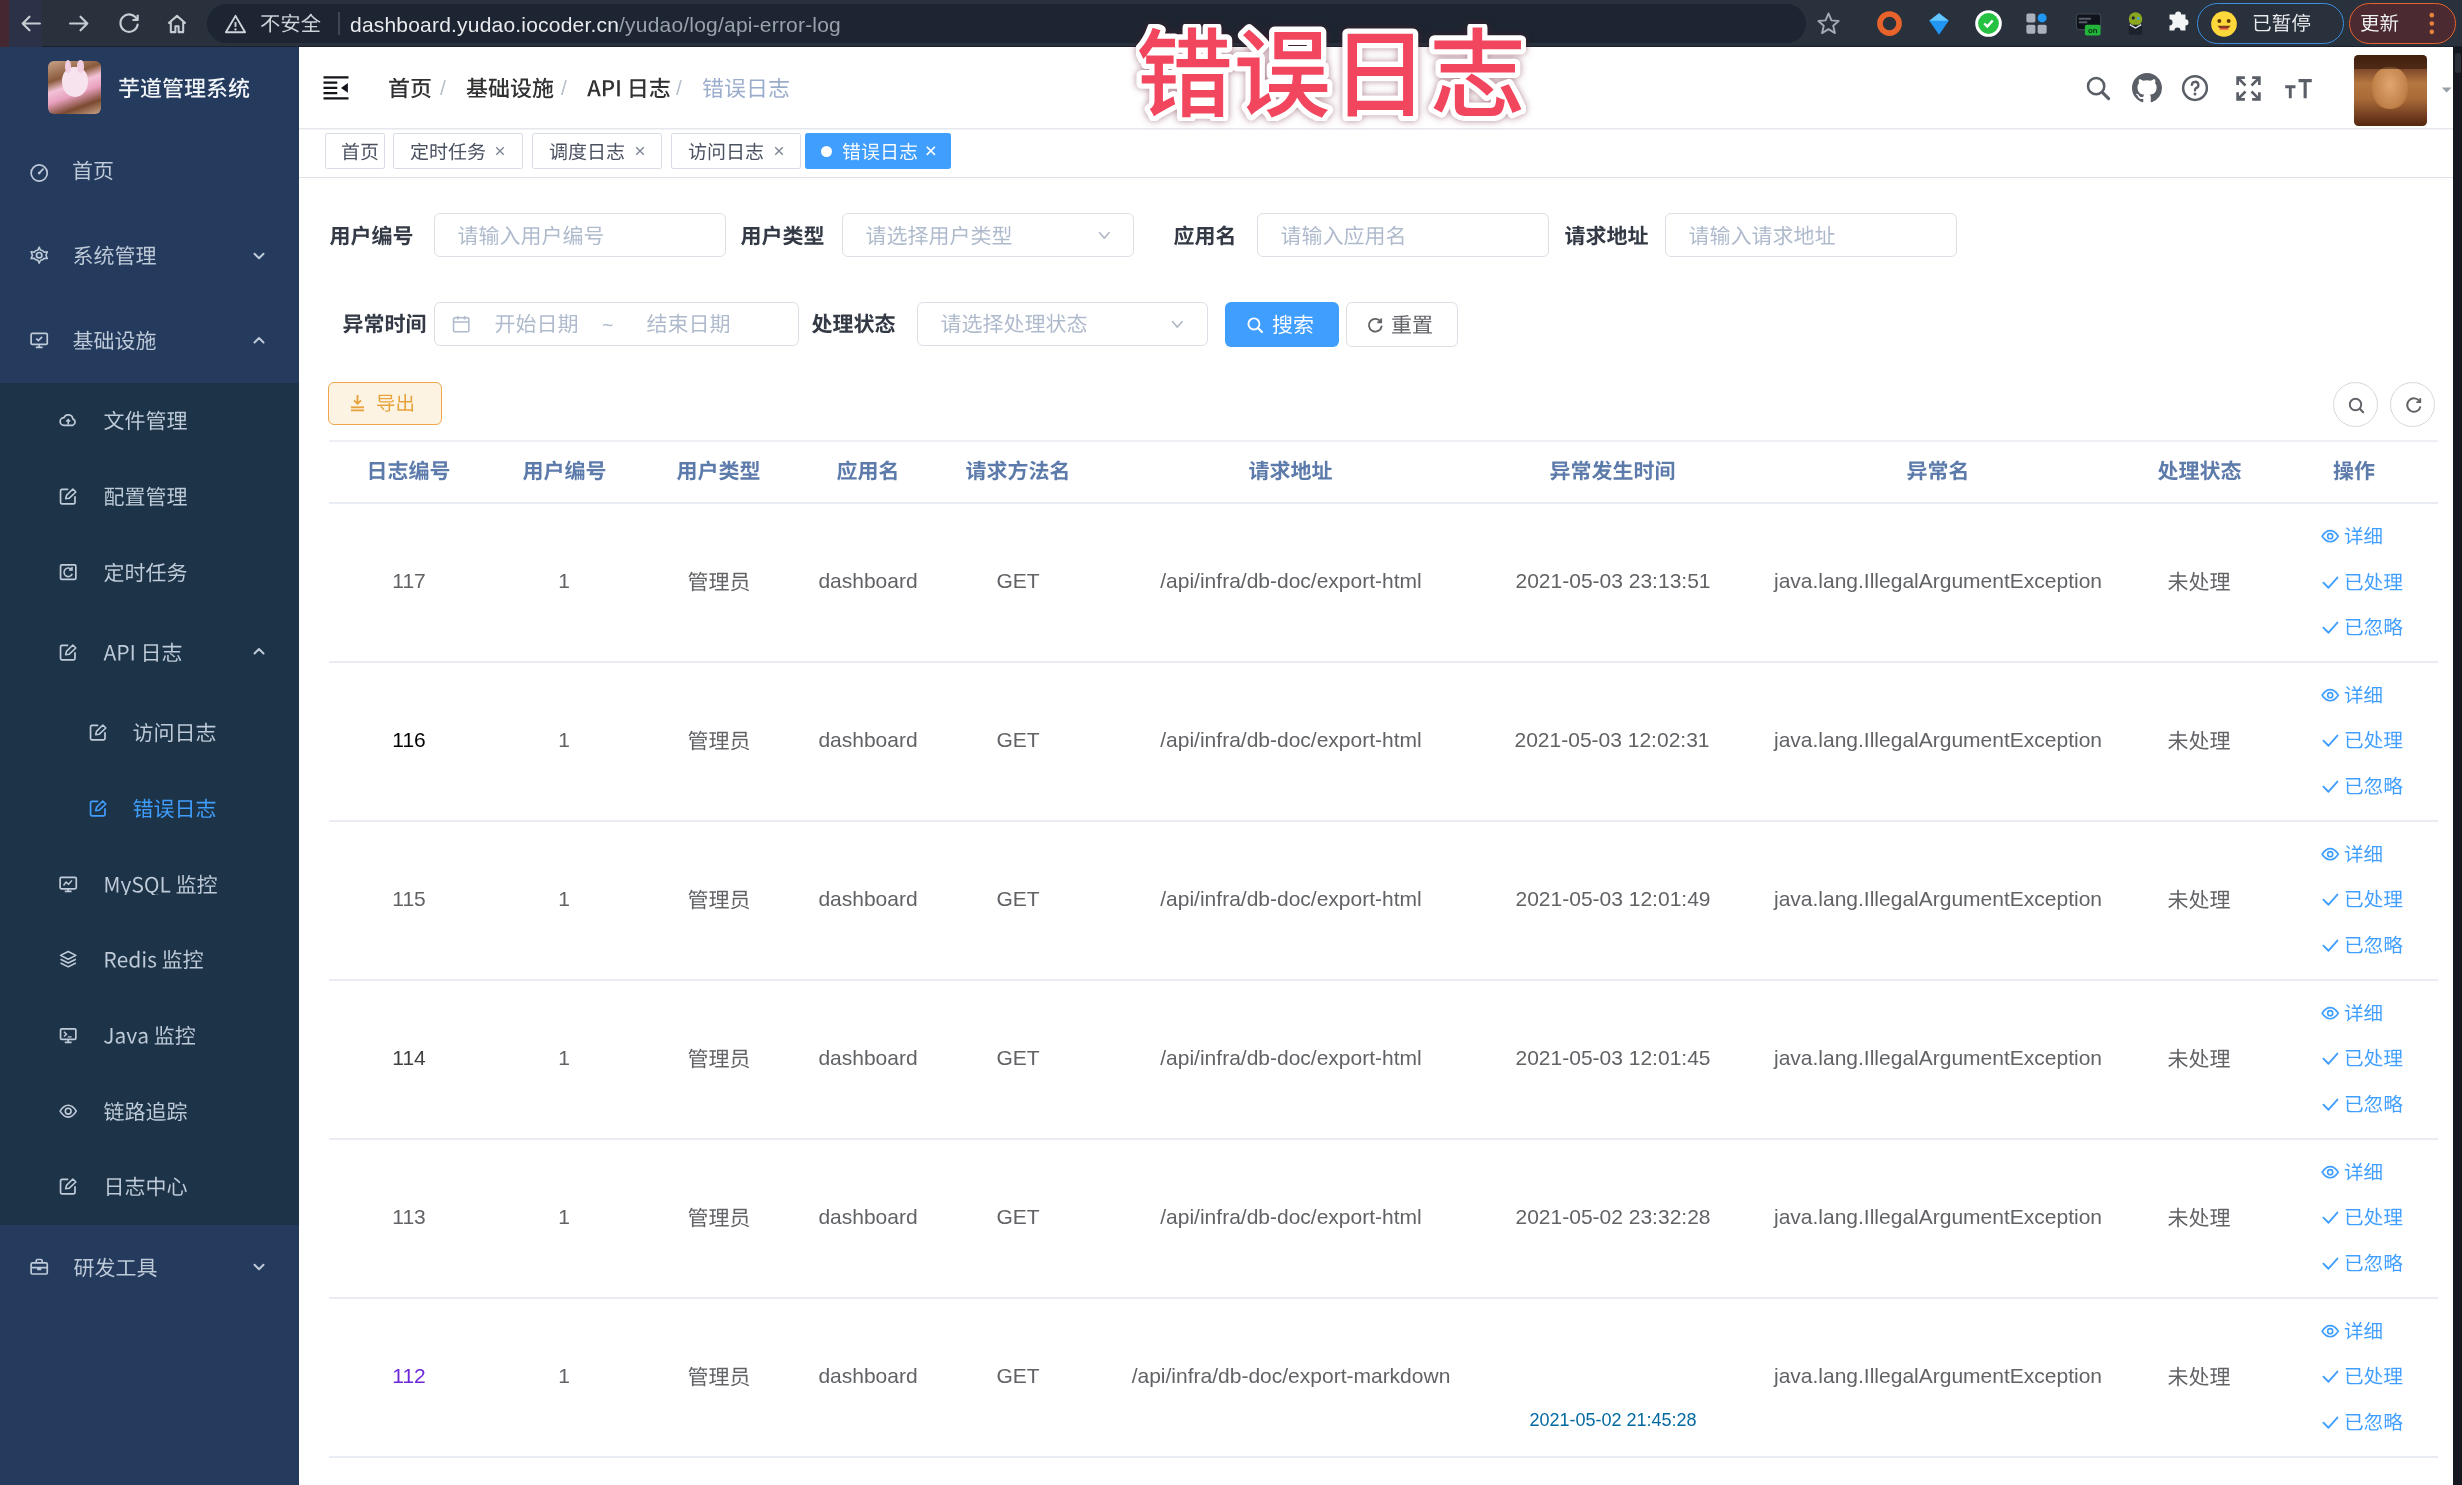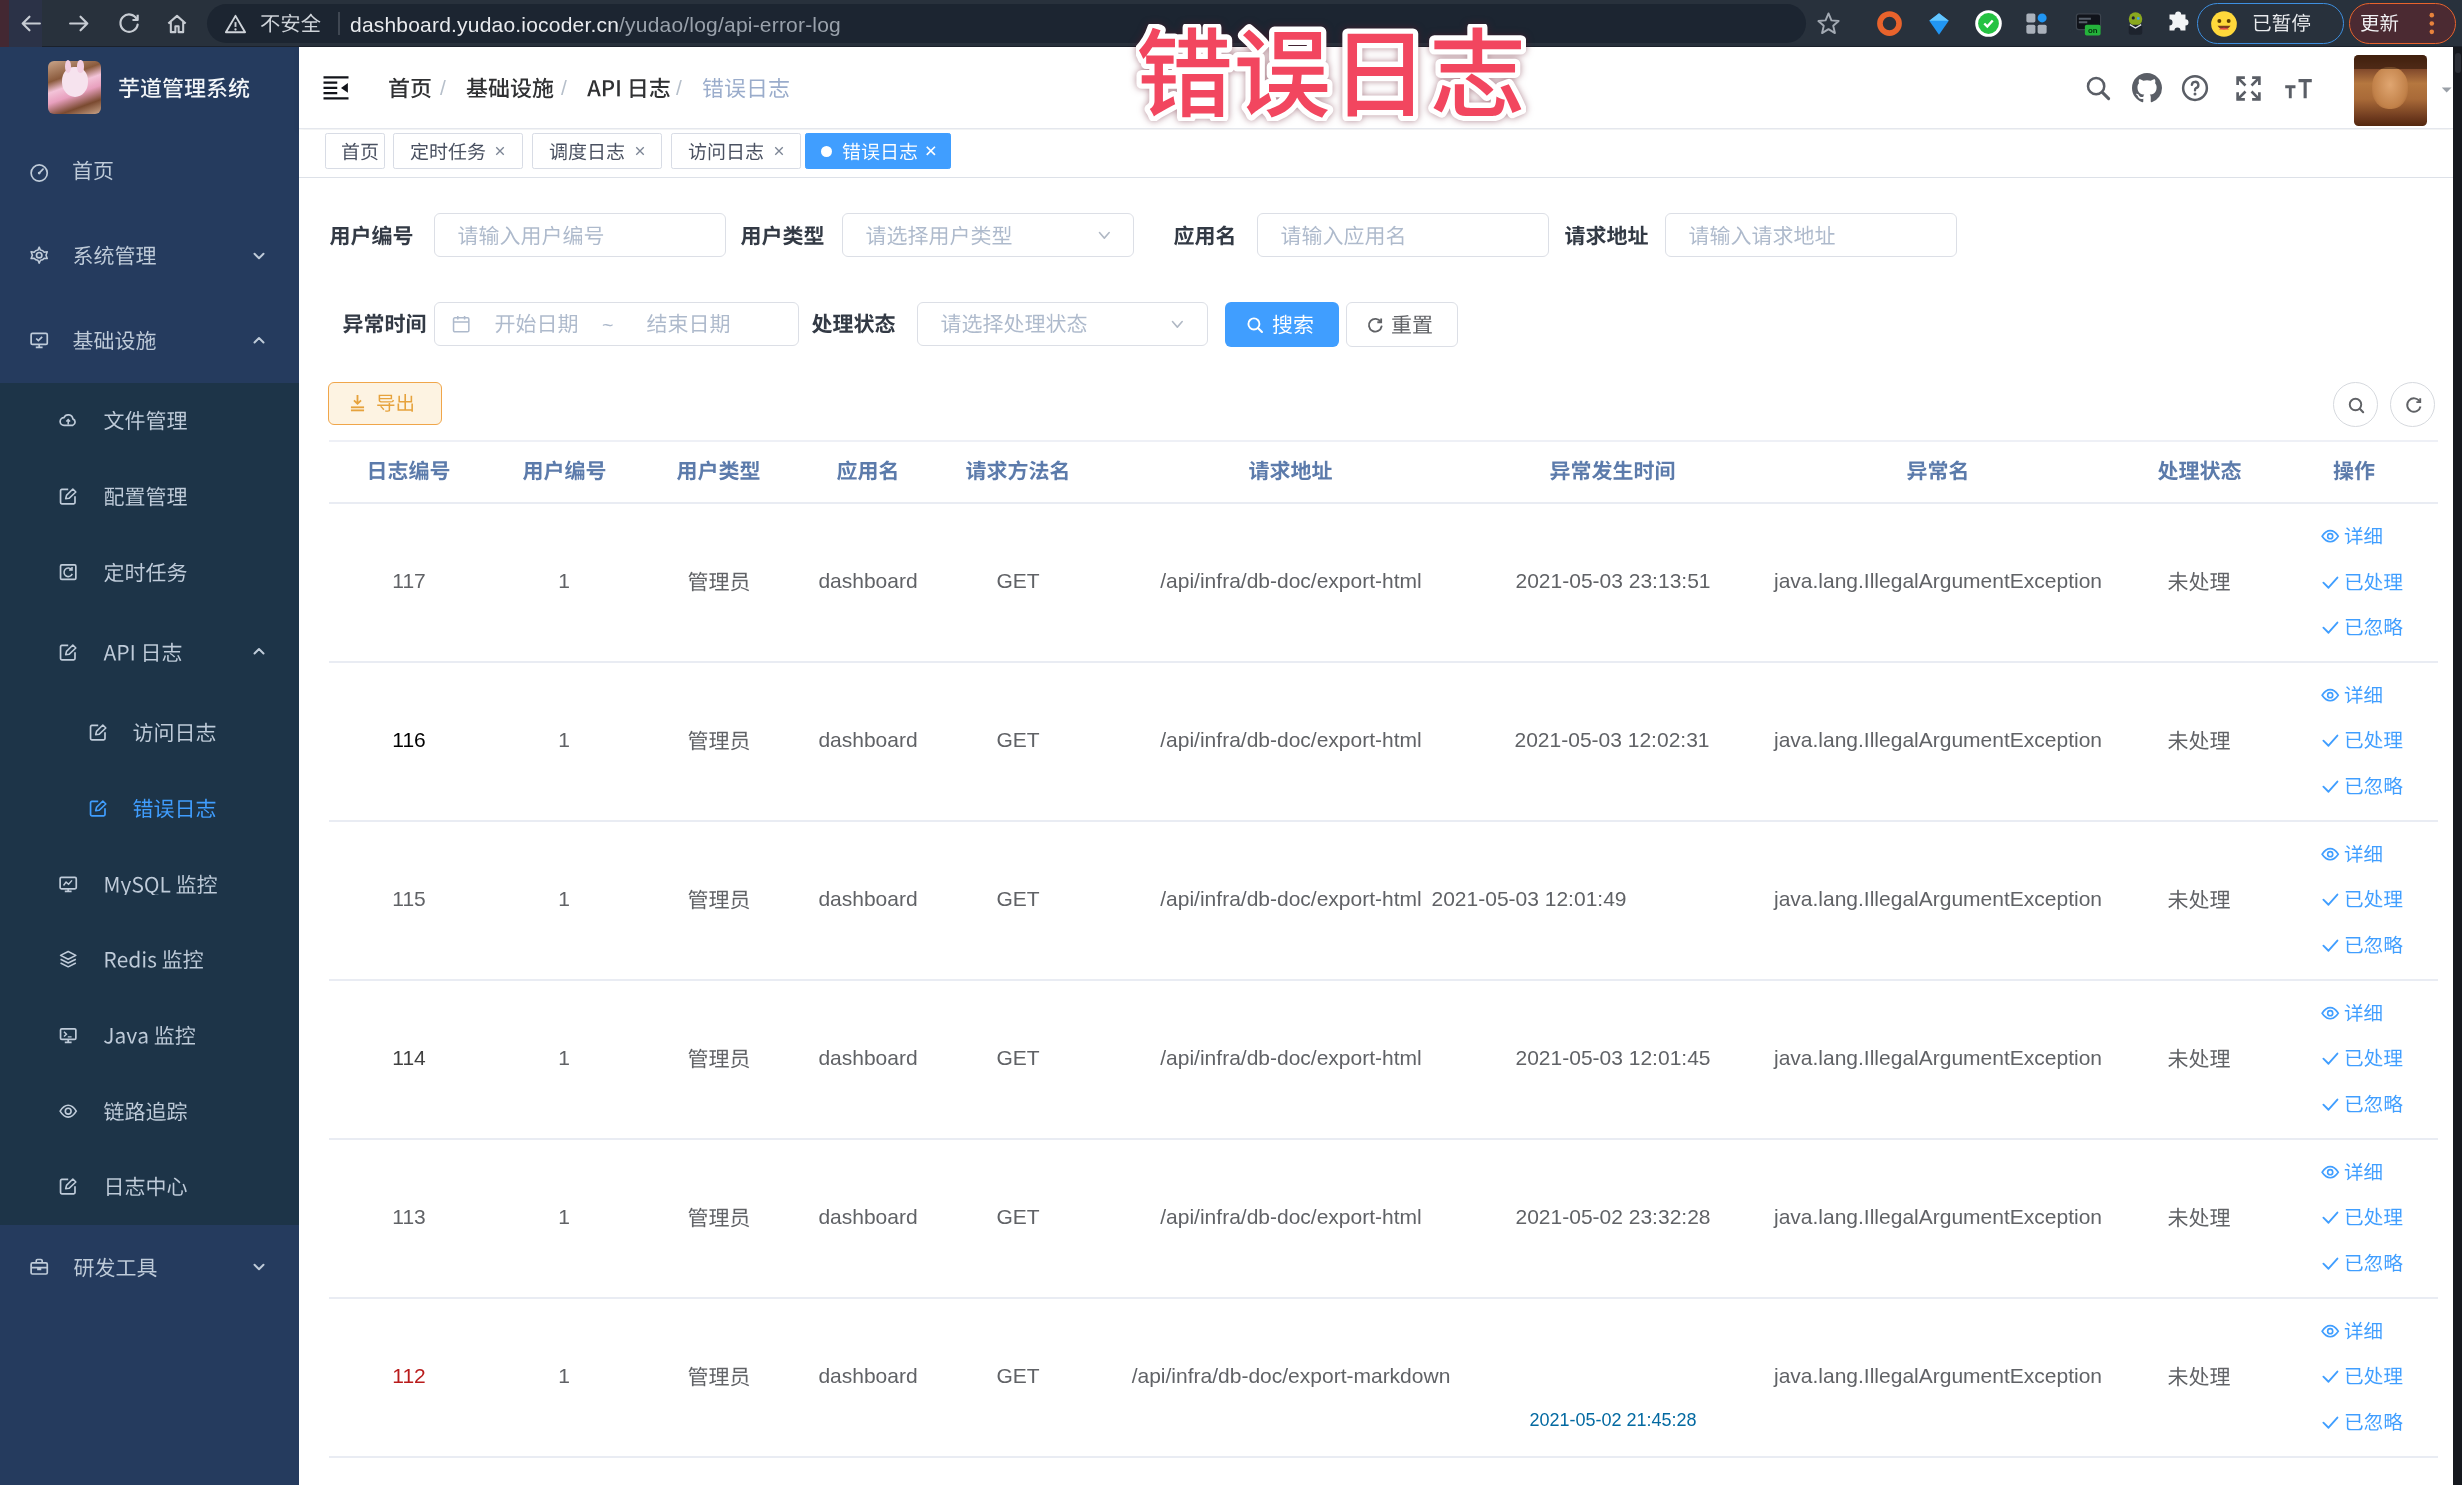--- a/index.html
+++ b/index.html
@@ -679,21 +679,21 @@
 <div style="position:absolute;left:409px;top:899px;transform:translate(-50%,-50%);font-size:21px;color:#606266;white-space:nowrap">115</div>
 <div style="position:absolute;left:564px;top:899px;transform:translate(-50%,-50%);font-size:21px;color:#606266;white-space:nowrap">1</div>
 <svg style="position:absolute;left:687px;top:889px;" width="64" height="21" viewBox="0 -880 3000 1000" fill="#606266">
     <use href="#r7ba1" x="0"></use>
     <use href="#r7406" x="1000"></use>
     <use href="#r5458" x="2000"></use>
   </svg>
 <div style="position:absolute;left:868px;top:899px;transform:translate(-50%,-50%);font-size:21px;color:#606266;white-space:nowrap">dashboard</div>
 <div style="position:absolute;left:1018px;top:899px;transform:translate(-50%,-50%);font-size:21px;color:#606266;white-space:nowrap">GET</div>
 <div style="position:absolute;left:1291px;top:899px;transform:translate(-50%,-50%);font-size:21px;color:#606266;white-space:nowrap">/api/infra/db-doc/export-html</div>
-<div style="position:absolute;left:1529px;top:899px;transform:translate(-50%,-50%);font-size:21px;color:#606266;white-space:nowrap">2021-05-03 12:01:49</div>
+<div style="position:absolute;left:1613px;top:899px;transform:translate(-50%,-50%);font-size:21px;color:#606266;white-space:nowrap">2021-05-03 12:01:49</div>
 <div style="position:absolute;left:1938px;top:899px;transform:translate(-50%,-50%);font-size:21px;color:#606266;white-space:nowrap">java.lang.IllegalArgumentException</div>
 <svg style="position:absolute;left:2167px;top:889px;" width="64" height="21" viewBox="0 -880 3000 1000" fill="#606266">
     <use href="#r672a" x="0"></use>
     <use href="#r5904" x="1000"></use>
     <use href="#r7406" x="2000"></use>
   </svg>
 <svg style="position:absolute;left:2320px;top:844px;" width="20.4" height="20.4" viewBox="0 0 24 24" fill="none">
     <path d="M2.5 12 C5.5 7.5 8.5 5.5 12 5.5 C15.5 5.5 18.5 7.5 21.5 12 C18.5 16.5 15.5 18.5 12 18.5 C8.5 18.5 5.5 16.5 2.5 12 Z" stroke="#409EFF" stroke-width="1.9" fill="none"></path>
     <circle cx="12" cy="12" r="3" stroke="#409EFF" stroke-width="1.9" fill="none"></circle>
   </svg>
@@ -795,21 +795,21 @@
   </svg>
 <svg style="position:absolute;left:2320px;top:1253px;" width="20.4" height="20.4" viewBox="0 0 24 24" fill="none">
     <path d="M4 12.5 L10 18.5 L20.5 6.5" stroke="#409EFF" stroke-width="2.2" fill="none" stroke-linecap="round" stroke-linejoin="round"></path>
   </svg>
 <svg style="position:absolute;left:2344px;top:1253px;" width="59" height="19.7" viewBox="0 -880 3000 1000" fill="#409EFF">
     <use href="#r5df2" x="0"></use>
     <use href="#r5ffd" x="1000"></use>
     <use href="#r7565" x="2000"></use>
   </svg>
 <div style="position:absolute;left:329px;top:1297px;width:2109px;height:1.5px;background:#e9ecf3"></div>
-<div style="position:absolute;left:409px;top:1376px;transform:translate(-50%,-50%);font-size:21px;color:#b91c1c;white-space:nowrap">112</div>
+<div style="position:absolute;left:409px;top:1376px;transform:translate(-50%,-50%);font-size:21px;color:#6d28d9;white-space:nowrap">112</div>
 <div style="position:absolute;left:564px;top:1376px;transform:translate(-50%,-50%);font-size:21px;color:#606266;white-space:nowrap">1</div>
 <svg style="position:absolute;left:687px;top:1366px;" width="64" height="21" viewBox="0 -880 3000 1000" fill="#606266">
     <use href="#r7ba1" x="0"></use>
     <use href="#r7406" x="1000"></use>
     <use href="#r5458" x="2000"></use>
   </svg>
 <div style="position:absolute;left:868px;top:1376px;transform:translate(-50%,-50%);font-size:21px;color:#606266;white-space:nowrap">dashboard</div>
 <div style="position:absolute;left:1018px;top:1376px;transform:translate(-50%,-50%);font-size:21px;color:#606266;white-space:nowrap">GET</div>
 <div style="position:absolute;left:1291px;top:1376px;transform:translate(-50%,-50%);font-size:21px;color:#606266;white-space:nowrap">/api/infra/db-doc/export-markdown</div>
 <div style="position:absolute;left:1613px;top:1420px;transform:translate(-50%,-50%);font-size:18px;color:#0369a1;white-space:nowrap">2021-05-02 21:45:28</div>

